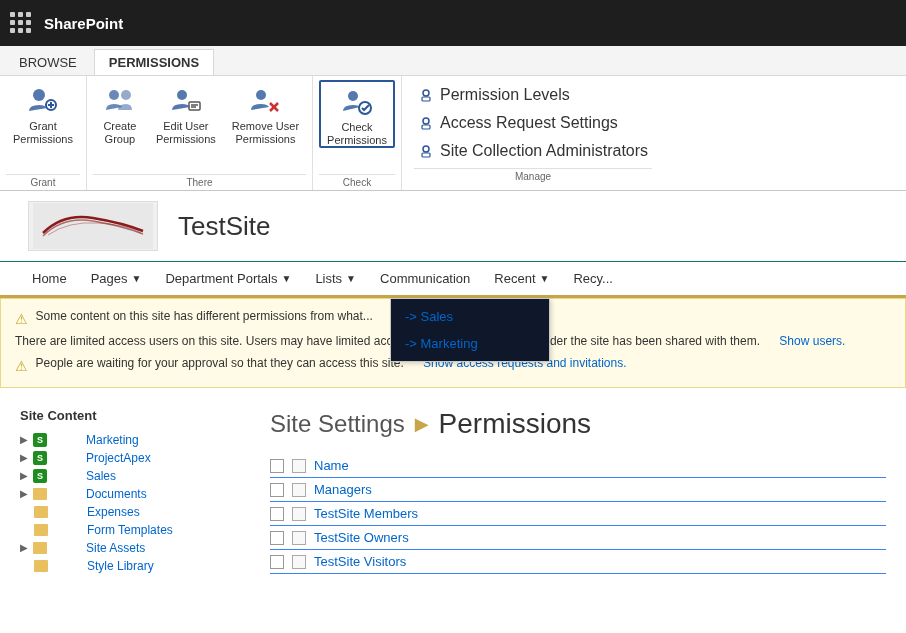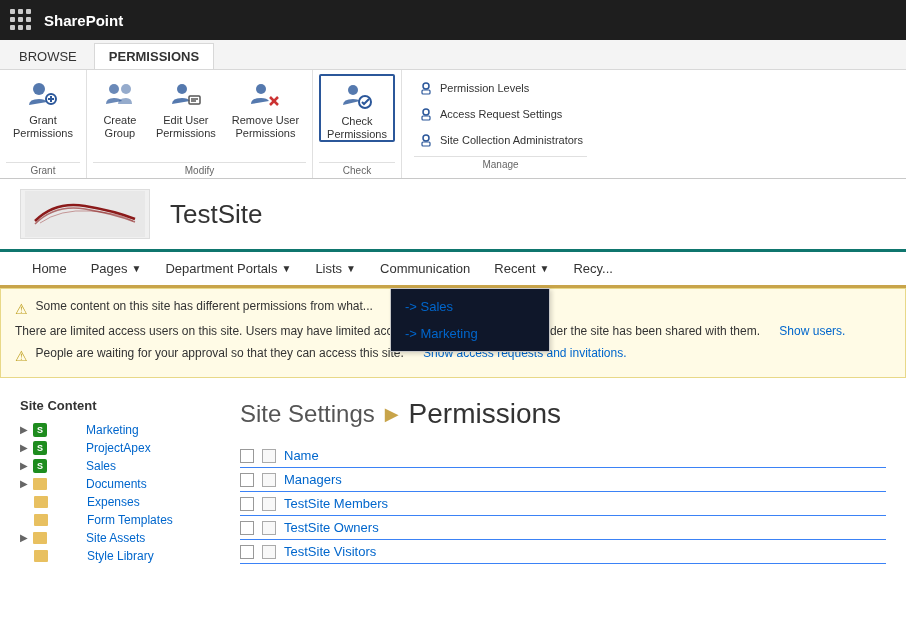--- a/index.html
+++ b/index.html
@@ -1,21 +1,21 @@
 <!DOCTYPE html>
 <html><head>
   <meta charset="utf-8">
   <style>
     * { margin: 0; padding: 0; box-sizing: border-box; }
     body { font-family: 'Segoe UI', Arial, sans-serif; font-size: 13px; background: #fff; width: 906px; height: 633px; overflow: hidden; }
 
     
     .top-bar {
       background: #1e1e1e;
-      height: 40px;
+      height: 46px;
       display: flex;
       align-items: center;
       padding: 0 10px;
       color: #fff;
     }
     .top-bar-dots {
       display: grid;
       grid-template-columns: repeat(3, 6px);
       grid-template-rows: repeat(3, 6px);
       gap: 2px;
@@ -120,40 +120,40 @@
       display: flex;
       flex-direction: column;
       padding: 8px 12px;
       gap: 6px;
       justify-content: center;
     }
     .ribbon-manage-item {
       display: flex;
       align-items: center;
       gap: 6px;
-      font-size: 11px;
+      font-size: 16px;
       cursor: pointer;
       color: #333;
       padding: 2px 4px;
     }
     .manage-icon {
       width: 16px;
       height: 16px;
       display: flex;
       align-items: center;
       justify-content: center;
     }
 
     
     .site-header {
       background: #fff;
-      padding: 10px 20px;
-      display: flex;
-      align-items: center;
-      border-bottom: 3px solid #0f766e;
+      padding: 10px 28px;
+      display: flex;
+      align-items: center;
+      border-bottom: 1px solid #0f766e;
       min-height: 70px;
     }
     .site-logo {
       width: 130px;
       height: 50px;
       background: #f0f0f0;
       border: 1px solid #ddd;
       display: flex;
       align-items: center;
       justify-content: center;
@@ -223,20 +223,21 @@
       margin-top: 1px;
       flex-shrink: 0;
     }
     .link-text { color: #0066cc; cursor: pointer; }
 
     
     .main-content {
       display: flex;
       background: #fff;
       padding: 20px;
+      gap: 30px;
     }
 
     
     .site-content {
       min-width: 220px;
     }
     .site-content-title {
       font-size: 13px;
       font-weight: 600;
       color: #333;
@@ -394,21 +395,21 @@
             <circle cx="12" cy="10" r="5" fill="#2b579a" opacity="0.8"></circle>
             <path d="M2 25 Q2 19 12 19 Q18 19 20 22" fill="#2b579a" opacity="0.8"></path>
             <line x1="21" y1="18" x2="29" y2="26" stroke="#cc3333" stroke-width="2.5"></line>
             <line x1="29" y1="18" x2="21" y2="26" stroke="#cc3333" stroke-width="2.5"></line>
           </svg>
         </div>
         <span style="white-space:pre-line;font-size:11px;">Remove User
 Permissions</span>
       </div>
     </div>
-    <div class="ribbon-group-label">Modify</div>
+    <div class="ribbon-group-label">There</div>
   </div>
 
   <div class="ribbon-group">
     <div class="ribbon-group-buttons">
       <div class="ribbon-btn highlighted">
         <div class="ribbon-btn-icon">
           <svg width="32" height="32" viewBox="0 0 32 32">
             <circle cx="12" cy="10" r="5" fill="#2b579a" opacity="0.8"></circle>
             <path d="M2 25 Q2 19 12 19 Q17 19 19 21" fill="#2b579a" opacity="0.8"></path>
             <circle cx="24" cy="22" r="6" fill="none" stroke="#2b579a" stroke-width="2"></circle>

